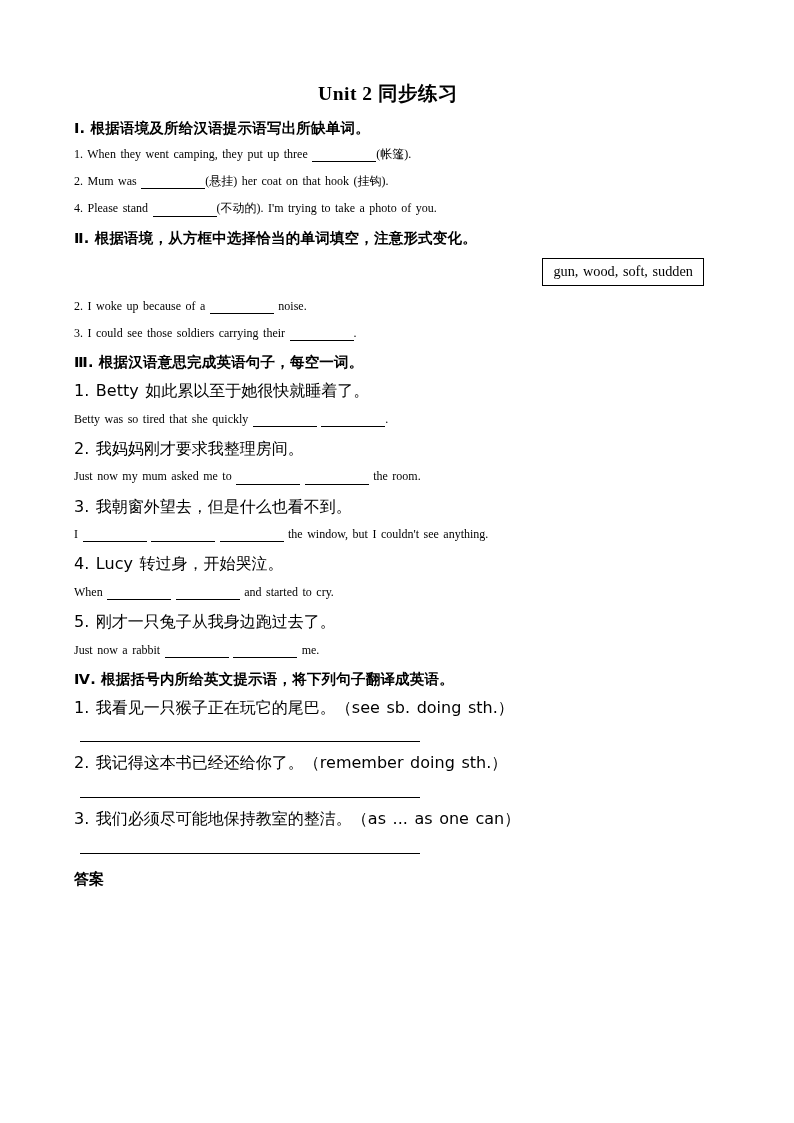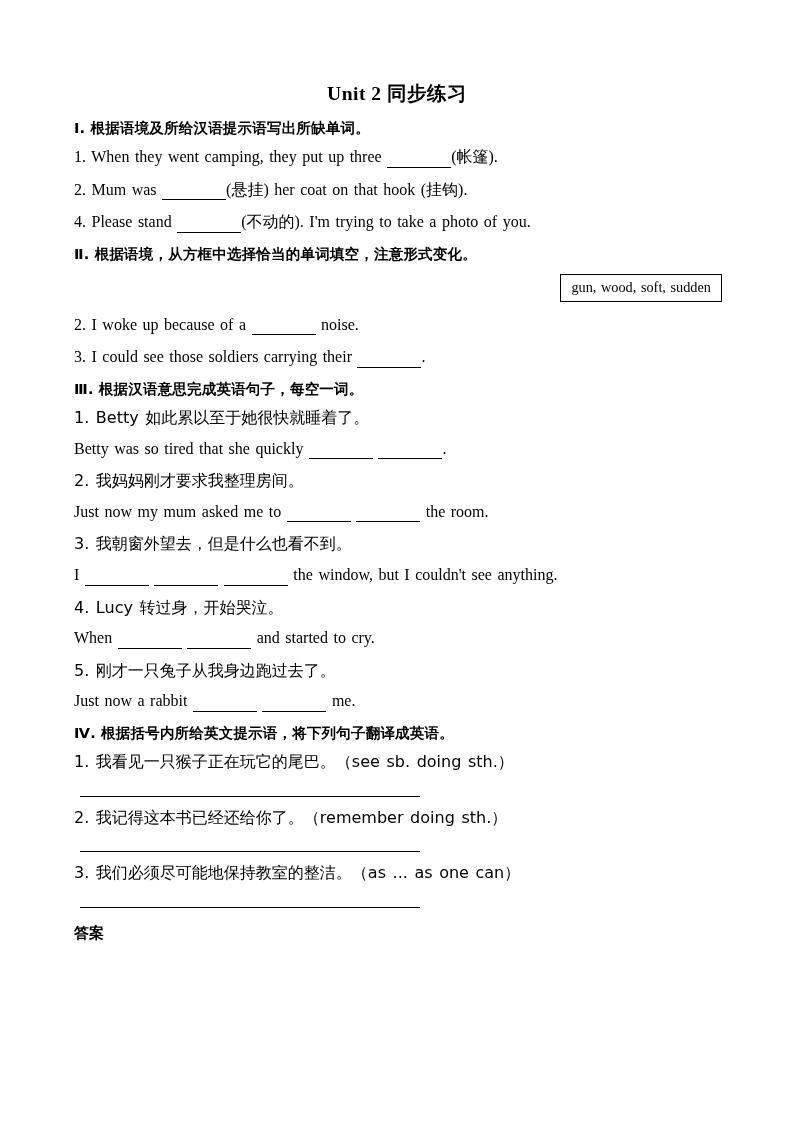--- a/index.html
+++ b/index.html
@@ -9,42 +9,42 @@
   }
   body {
     width: 794px;
     height: 1123px;
     font-family: "Liberation Serif", serif;
     color: #000000;
     position: relative;
     overflow: hidden;
   }
   .page {
-    padding: 62px 72px 0 72px;
+    padding: 62px 90px 0 72px;
     box-sizing: border-box;
     width: 794px;
     height: 840px;
   }
   .doc-title {
     text-align: center;
     font-family: "Liberation Serif", serif;
     font-weight: bold;
     font-size: 19.5px;
     margin: 18px 0 12px 0;
     letter-spacing: 0.5px;
   }
   .section-head {
     font-family: "DejaVu Sans", sans-serif;
     font-weight: bold;
     font-size: 14.5px;
     margin: 12px 0 8px 2px;
     letter-spacing: 0.2px;
   }
   .q-line {
-    font-size: 16px;
+    font-size: 12px;
     margin: 0 0 11px 2px;
     line-height: 1.35;
     word-spacing: 1.5px;
   }
   .q-line.cn {
     font-family: "DejaVu Sans", sans-serif;
     font-size: 16px;
   }
   .ul {
     display: inline-block;

